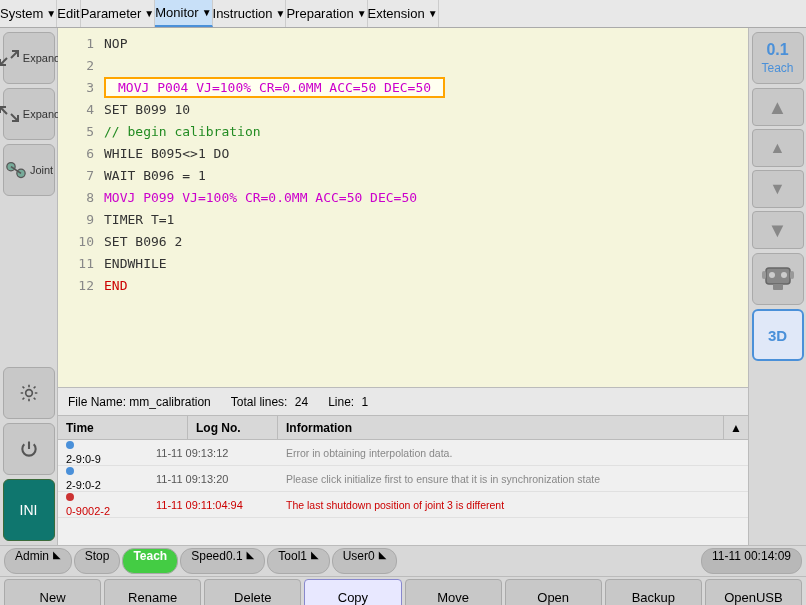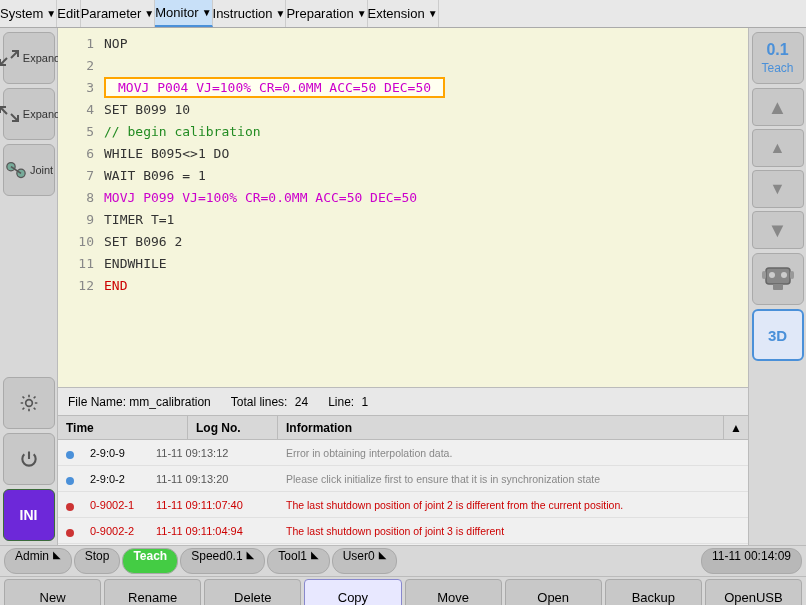--- a/index.html
+++ b/index.html
@@ -76,30 +76,30 @@
       display: flex;
       align-items: center;
       justify-content: center;
     }
     .sidebar-btn svg {
       width: 24px;
       height: 20px;
     }
     .ini-btn {
       width: 52px;
-      height: 52px;
-      background: #6d28d9;
+      height: 62px;
+      background: #0f766e;
       border: 1px solid #3a6a3a;
       border-radius: 6px;
       display: flex;
       align-items: center;
       justify-content: center;
       cursor: pointer;
       color: white;
-      font-weight: bold;
+      font-weight: normal;
       font-size: 14px;
     }
 
     
     .editor-area {
       flex: 1;
       display: flex;
       flex-direction: column;
       background: #f5f5dc;
     }
@@ -186,21 +186,21 @@
       align-items: center;
       border-bottom: 1px solid #e0e0e0;
       font-size: 11px;
     }
     .log-cell {
       padding: 2px 8px;
       overflow: hidden;
       text-overflow: ellipsis;
       white-space: nowrap;
     }
-    .log-cell.logno { width: 90px; display: flex; align-items: flex-end; gap: 16px; }
+    .log-cell.logno { width: 90px; display: flex; align-items: flex-start; gap: 4px; flex-direction: column; }
     .log-cell.time { width: 130px; color: #555; }
     .log-cell.info { flex: 1; color: #888; font-size: 10.5px; }
     .dot {
       width: 8px;
       height: 8px;
       border-radius: 50%;
       flex-shrink: 0;
     }
     .dot.blue { background: #4a90d9; }
     .dot.red { background: #cc3333; }
@@ -526,28 +526,20 @@
             <div class="log-cell logno">
               <span class="dot blue"></span>
               <span>2-9:0-2</span>
             </div>
             <div class="log-cell time">11-11 09:13:20</div>
             <div class="log-cell info">Please click initialize first to ensure that it is in synchronization state</div>
           </div>
           <div class="log-row highlighted">
             <div class="log-cell logno">
               <span class="dot red"></span>
-              <span>0-9002-1</span>
-            </div>
-            <div class="log-cell time">11-11 09:11:07:40</div>
-            <div class="log-cell info">The last shutdown position of joint 2 is different from the current position.</div>
-          </div>
-          <div class="log-row highlighted">
-            <div class="log-cell logno">
-              <span class="dot red"></span>
               <span>0-9002-2</span>
             </div>
             <div class="log-cell time">11-11 09:11:04:94</div>
             <div class="log-cell info">The last shutdown position of joint 3 is different</div>
           </div>
         </div>
     </div>
 
   </div>
 

